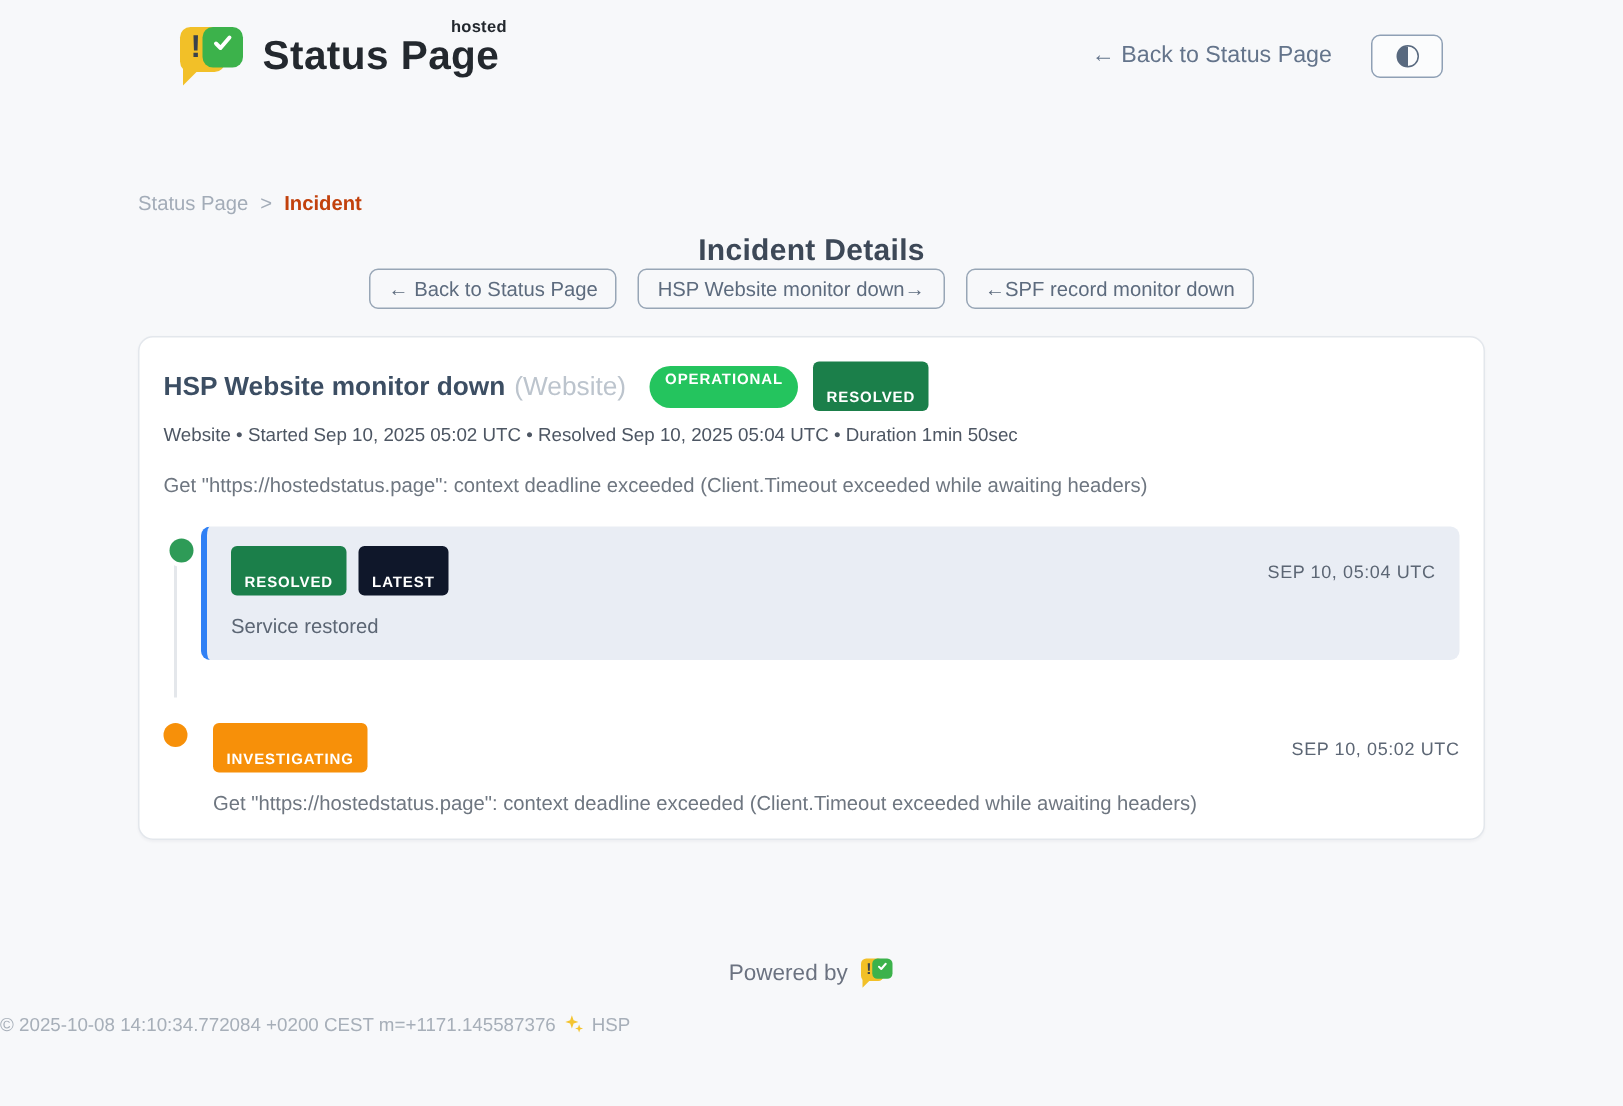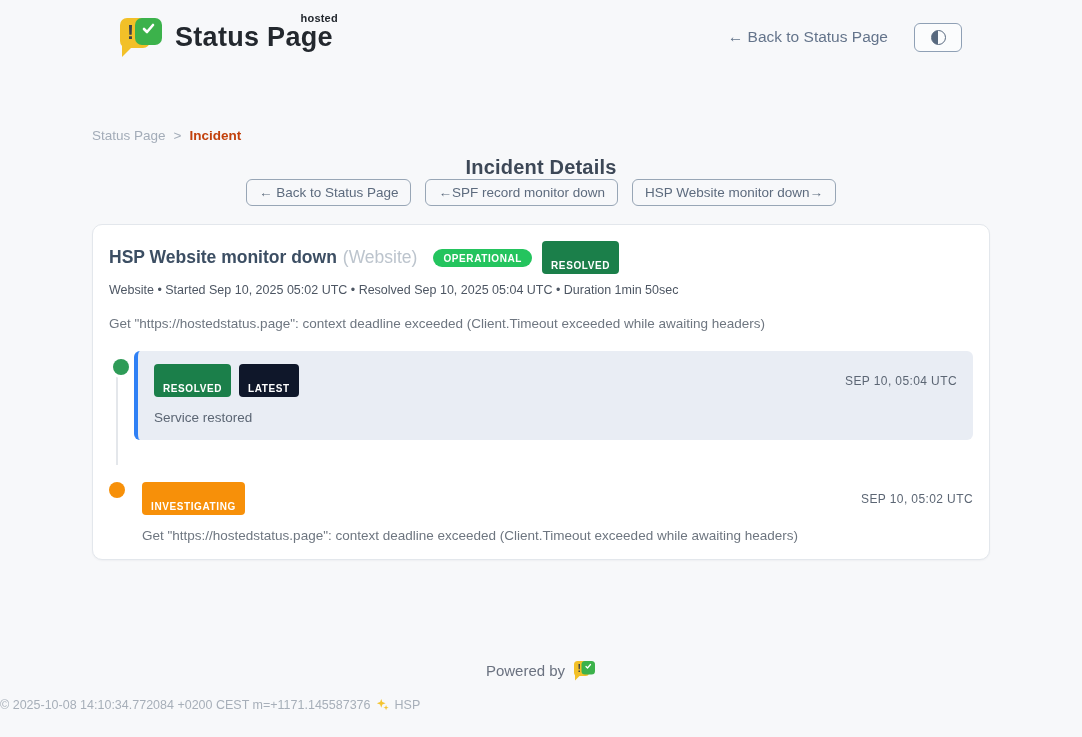--- a/index.html
+++ b/index.html
@@ -40,21 +40,21 @@
     padding:5px 12px; font-size:13.5px; font-family:inherit; cursor:pointer; }
 
   
   .card { margin-top:18px; background:#fff; border:1px solid #e3e7ec; border-radius:10px;
     padding:16px; box-shadow:0 1px 2px rgba(16,24,40,.04); }
   .card-title-row { display:flex; align-items:center; }
   .incident-title { font-size:17.5px; font-weight:700; color:#3c4e63; }
   .incident-scope { font-size:17.5px; font-weight:400; color:#bcc4cd; margin-left:6px; }
   .badge { display:inline-block; font-size:10px; font-weight:700; color:#fff; letter-spacing:.6px;
     border-radius:4px; padding:19px 9px 3px; line-height:1.1; }
-  .badge.pill { border-radius:999px; padding:4px 10px 3px;text-align:center; }
+  .badge.pill { border-radius:999px; padding:4px 10px 13px;text-align:center; }
   .bg-op { background:#24c45e; }
   .bg-res { background:#1b7f4a; }
   .bg-latest { background:#0f172a; }
   .bg-inv { background:#f79009; }
   .badge-op { margin-left:16px; }
   .badge-res-head { margin-left:10px; }
   .meta-line { margin-top:9px; font-size:12.5px; color:#4d5663; }
   .meta-line .svc { font-weight:400; }
   .desc { margin-top:19px; font-size:13.5px; color:#6e7680; }
 
@@ -66,21 +66,21 @@
   .dot-orange { background:#f79009; left:-33px; top:0px; }
   .entry-highlight { position:relative; background:#e9edf4; border-left:4px solid #2f80f5; border-radius:6px; padding:13px 16px 15px; }
   .entry-plain { position:relative; margin-top:42px; margin-left:8px; padding-right:0; }
   .entry-head { display:flex; justify-content:space-between; align-items:center; }
   .entry-badges { display:flex; gap:8px; }
   .entry-time { font-size:12px; color:#5c6674; font-weight:500; letter-spacing:.4px; }
   .entry-msg { margin-top:13px; font-size:13.5px; color:#5c6674; }
   .entry-plain .entry-msg { color:#6e7680; }
 
   
-  .footer { text-align:center; margin-top:100px; }
+  .footer { text-align:center; margin-top:78px; }
   .powered { display:flex; align-items:center; justify-content:center; gap:9px; font-size:15px; color:#6b7280; cursor:pointer; }
   .licon-sm-wrap { width:22px; height:21px; position:relative; }
   .licon-sm { transform:scale(.5); transform-origin:top left; position:absolute; left:0; top:0; }
   .copyright { margin-top:17px; font-size:12.5px; color:#a7afb9; display:flex; justify-content:flex-start; align-items:center; gap:5px; }
   .sparkle { display:inline-flex; }
 </style>
 </head>
 <body>
 
 <div class="header">
@@ -112,22 +112,22 @@
   <div class="breadcrumb">
     <span class="crumb-link">Status Page</span>
     <span>&gt;</span>
     <span class="current">Incident</span>
   </div>
 
   <div class="title-row">
     <h1 class="page-title">Incident Details</h1>
     <div class="nav-btns">
       <button class="nav-btn">← Back to Status Page</button>
+      <button class="nav-btn">HSP Website monitor down→</button>
       <button class="nav-btn">←SPF record monitor down</button>
-      <button class="nav-btn">HSP Website monitor down→</button>
     </div>
   </div>
 
   <div class="card">
 
     <div class="card-title-row">
       <span class="incident-title">HSP Website monitor down</span>
       <span class="incident-scope">(Website)</span>
       <span class="badge pill bg-op badge-op">OPERATIONAL</span>
       <span class="badge bg-res badge-res-head">RESOLVED</span>

